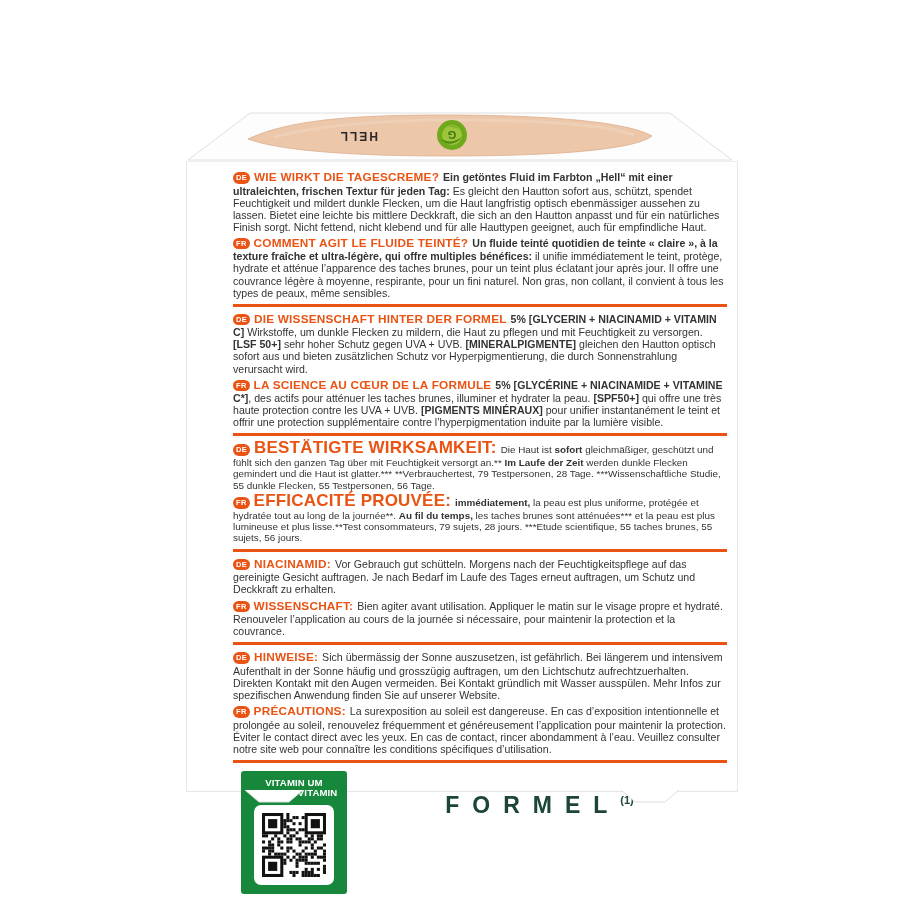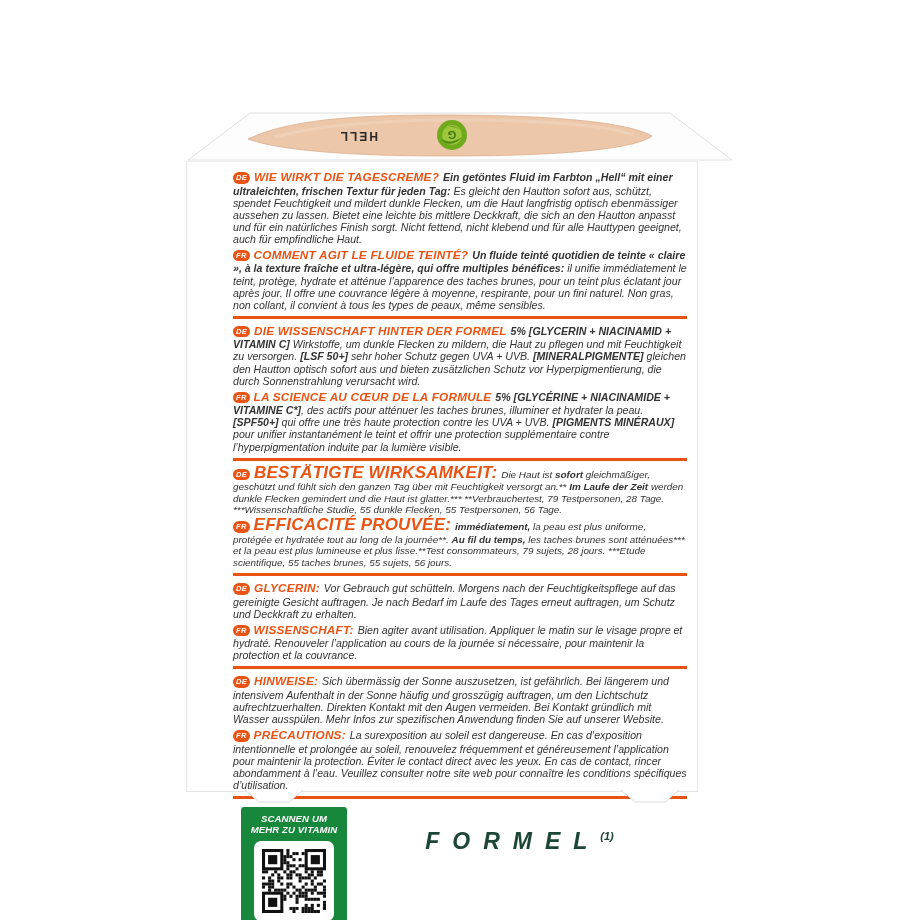--- a/index.html
+++ b/index.html
@@ -2,23 +2,23 @@
 <html><head>
 <meta charset="utf-8">
 <title>Product packshot</title>
 <style>
   html,body{margin:0;padding:0;background:#fff;}
   .stage{position:relative;width:920px;height:920px;background:#fff;overflow:hidden;
          font-family:"Liberation Sans","DejaVu Sans",sans-serif;}
   
   .top-face{position:absolute;left:184px;top:110px;width:554px;height:52px;}
   
-  .front-face{position:absolute;left:186px;top:161px;width:512px;height:631px;
+  .front-face{position:absolute;left:186px;top:161px;width:552px;height:631px;
               background:#fff;border:1px solid #e6e6e6;border-top:1px solid #eee;
-              box-sizing:border-box;padding:9px 10px 0 46px;font-style:italic;}
+              box-sizing:border-box;padding:9px 10px 0 46px;}
   .tab{position:absolute;bottom:-12px;width:58px;height:13px;}
   .tab.left{left:58px;} .tab.right{left:434px;}
   
   .sec{margin:0 0 4px 0;font-size:10.6px;line-height:12.1px;color:#333;text-align:left;}
   .sec.small{font-size:9.9px;line-height:11.4px;}
   .b{font-weight:bold;}
   .h{color:#E95414;font-weight:bold;font-size:11.8px;letter-spacing:0.2px;margin-right:4px;}
   .small .h{font-size:17px;}
   .badge{display:inline-block;background:#E95414;color:#fff;font-size:7.5px;font-weight:bold;
          line-height:1;padding:2px 3px;border-radius:8px;margin-right:4px;position:relative;top:-1px;letter-spacing:0.3px;}
@@ -78,41 +78,41 @@
     <p class="sec small">
       <span class="badge">DE</span><span class="h">BESTÄTIGTE WIRKSAMKEIT:</span><span><span>Die Haut ist </span><span class="b">sofort</span><span> gleichmäßiger, geschützt und fühlt sich den ganzen Tag über mit Feuchtigkeit versorgt an.** </span><span class="b">Im Laufe der Zeit</span><span> werden dunkle Flecken gemindert und die Haut ist glatter.*** **Verbrauchertest, 79 Testpersonen, 28 Tage. ***Wissenschaftliche Studie, 55 dunkle Flecken, 55 Testpersonen, 56 Tage.</span></span>
     </p>
     <p class="sec small">
       <span class="badge">FR</span><span class="h">EFFICACITÉ PROUVÉE:</span><span><span class="b">immédiatement,</span><span> la peau est plus uniforme, protégée et hydratée tout au long de la journée**. </span><span class="b">Au fil du temps,</span><span> les taches brunes sont atténuées*** et la peau est plus lumineuse et plus lisse.**Test consommateurs, 79 sujets, 28 jours. ***Etude scientifique, 55 taches brunes, 55 sujets, 56 jours.</span></span>
     </p>
 
     <div class="rule"></div>
 
     <p class="sec">
-      <span class="badge">DE</span><span class="h">GLYCERIN:</span><span><span>Vor Gebrauch gut schütteln. Morgens nach der Feuchtigkeitspflege auf das gereinigte Gesicht auftragen. Je nach Bedarf im Laufe des Tages erneut auftragen, um Schutz und Deckkraft zu erhalten.</span></span>
+      <span class="badge">DE</span><span class="h">NIACINAMID:</span><span><span>Vor Gebrauch gut schütteln. Morgens nach der Feuchtigkeitspflege auf das gereinigte Gesicht auftragen. Je nach Bedarf im Laufe des Tages erneut auftragen, um Schutz und Deckkraft zu erhalten.</span></span>
     </p>
     <p class="sec">
       <span class="badge">FR</span><span class="h">WISSENSCHAFT:</span><span><span>Bien agiter avant utilisation. Appliquer le matin sur le visage propre et hydraté. Renouveler l’application au cours de la journée si nécessaire, pour maintenir la protection et la couvrance.</span></span>
     </p>
 
     <div class="rule"></div>
 
     <p class="sec">
       <span class="badge">DE</span><span class="h">HINWEISE:</span><span><span>Sich übermässig der Sonne auszusetzen, ist gefährlich. Bei längerem und intensivem Aufenthalt in der Sonne häufig und grosszügig auftragen, um den Lichtschutz aufrechtzuerhalten. Direkten Kontakt mit den Augen vermeiden. Bei Kontakt gründlich mit Wasser ausspülen. Mehr Infos zur spezifischen Anwendung finden Sie auf unserer Website.</span></span>
     </p>
     <p class="sec">
       <span class="badge">FR</span><span class="h">PRÉCAUTIONS:</span><span><span>La surexposition au soleil est dangereuse. En cas d’exposition intentionnelle et prolongée au soleil, renouvelez fréquemment et généreusement l’application pour maintenir la protection. Éviter le contact direct avec les yeux. En cas de contact, rincer abondamment à l’eau. Veuillez consulter notre site web pour connaître les conditions spécifiques d’utilisation.</span></span>
     </p>
 
     <div class="rule"></div>
 
     <div class="bottom">
       <div class="qr-panel">
         <div class="qr-caption">
-          <div>SCANNEN UM</div>
+          <div>VITAMIN UM</div>
           <div>MEHR ZU VITAMIN</div>
         </div>
         <div class="qr-frame">
           <svg width="64" height="64" viewBox="0 0 84 84">
               <g fill="#111111">
                 <rect x="32" y="0" width="4" height="4"></rect>
                 <rect x="32" y="4" width="4" height="4"></rect>
                 <rect x="40" y="4" width="4" height="4"></rect>
                 <rect x="44" y="4" width="4" height="4"></rect>
                 <rect x="52" y="4" width="4" height="4"></rect>

